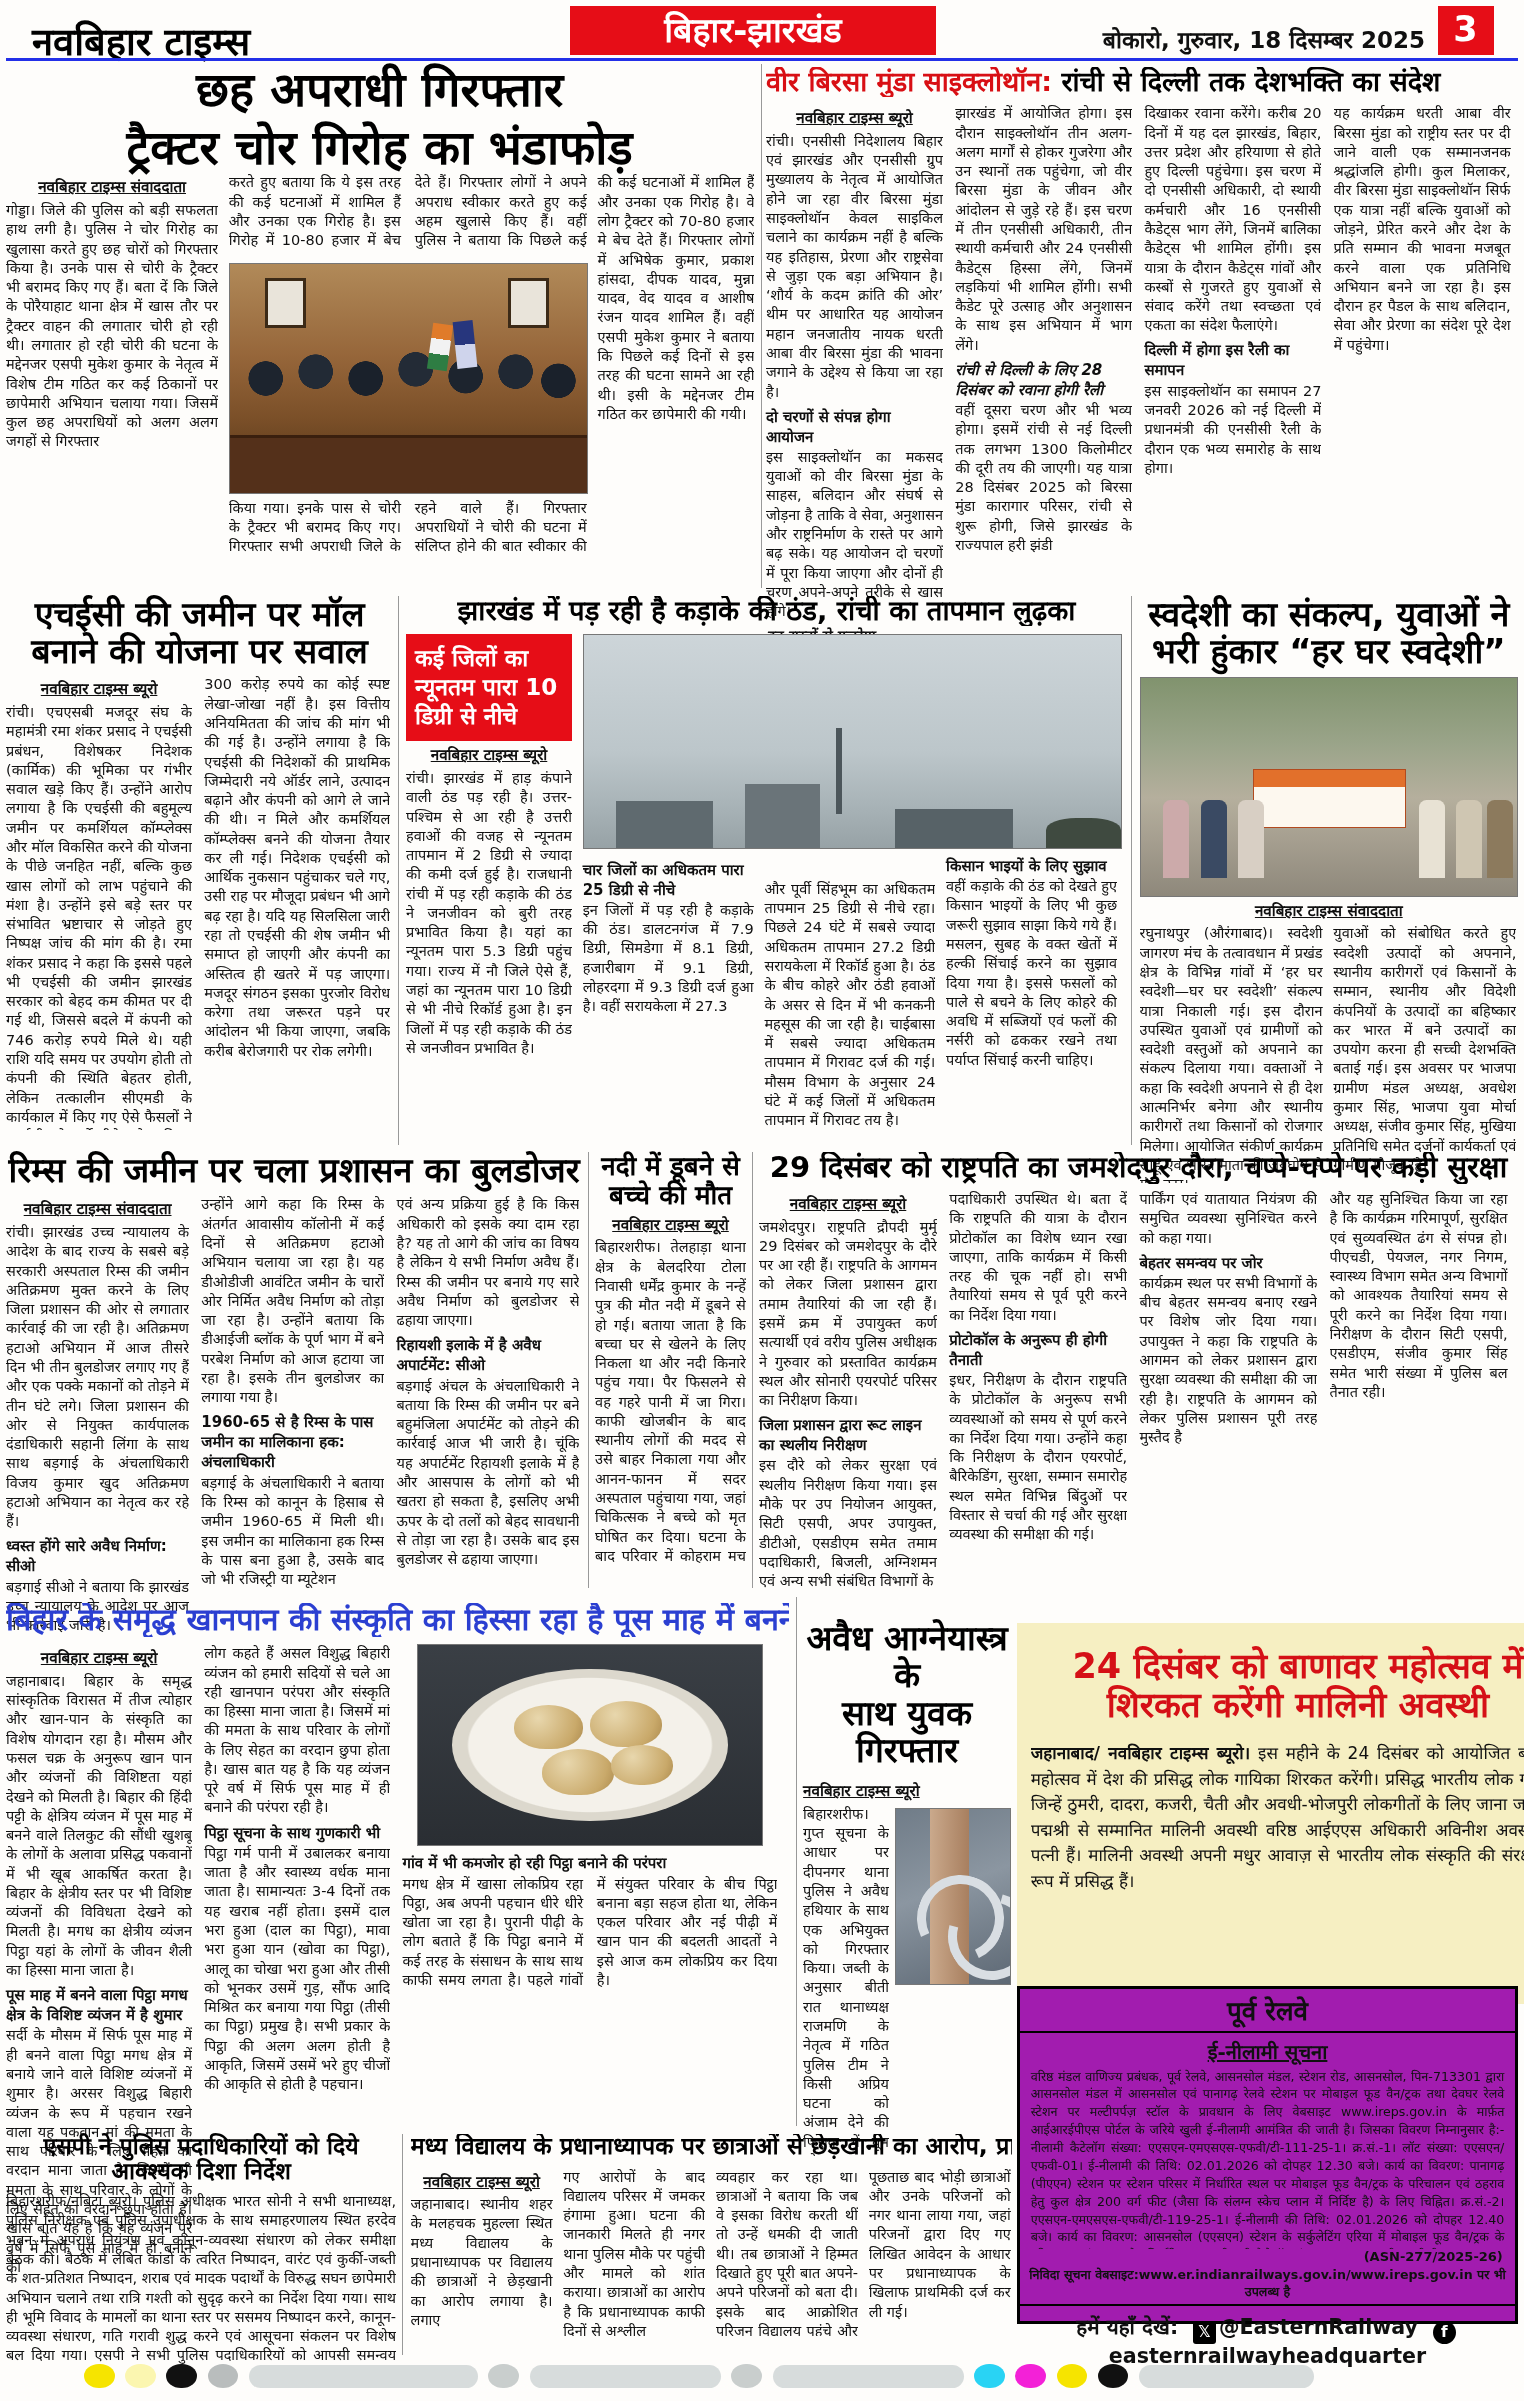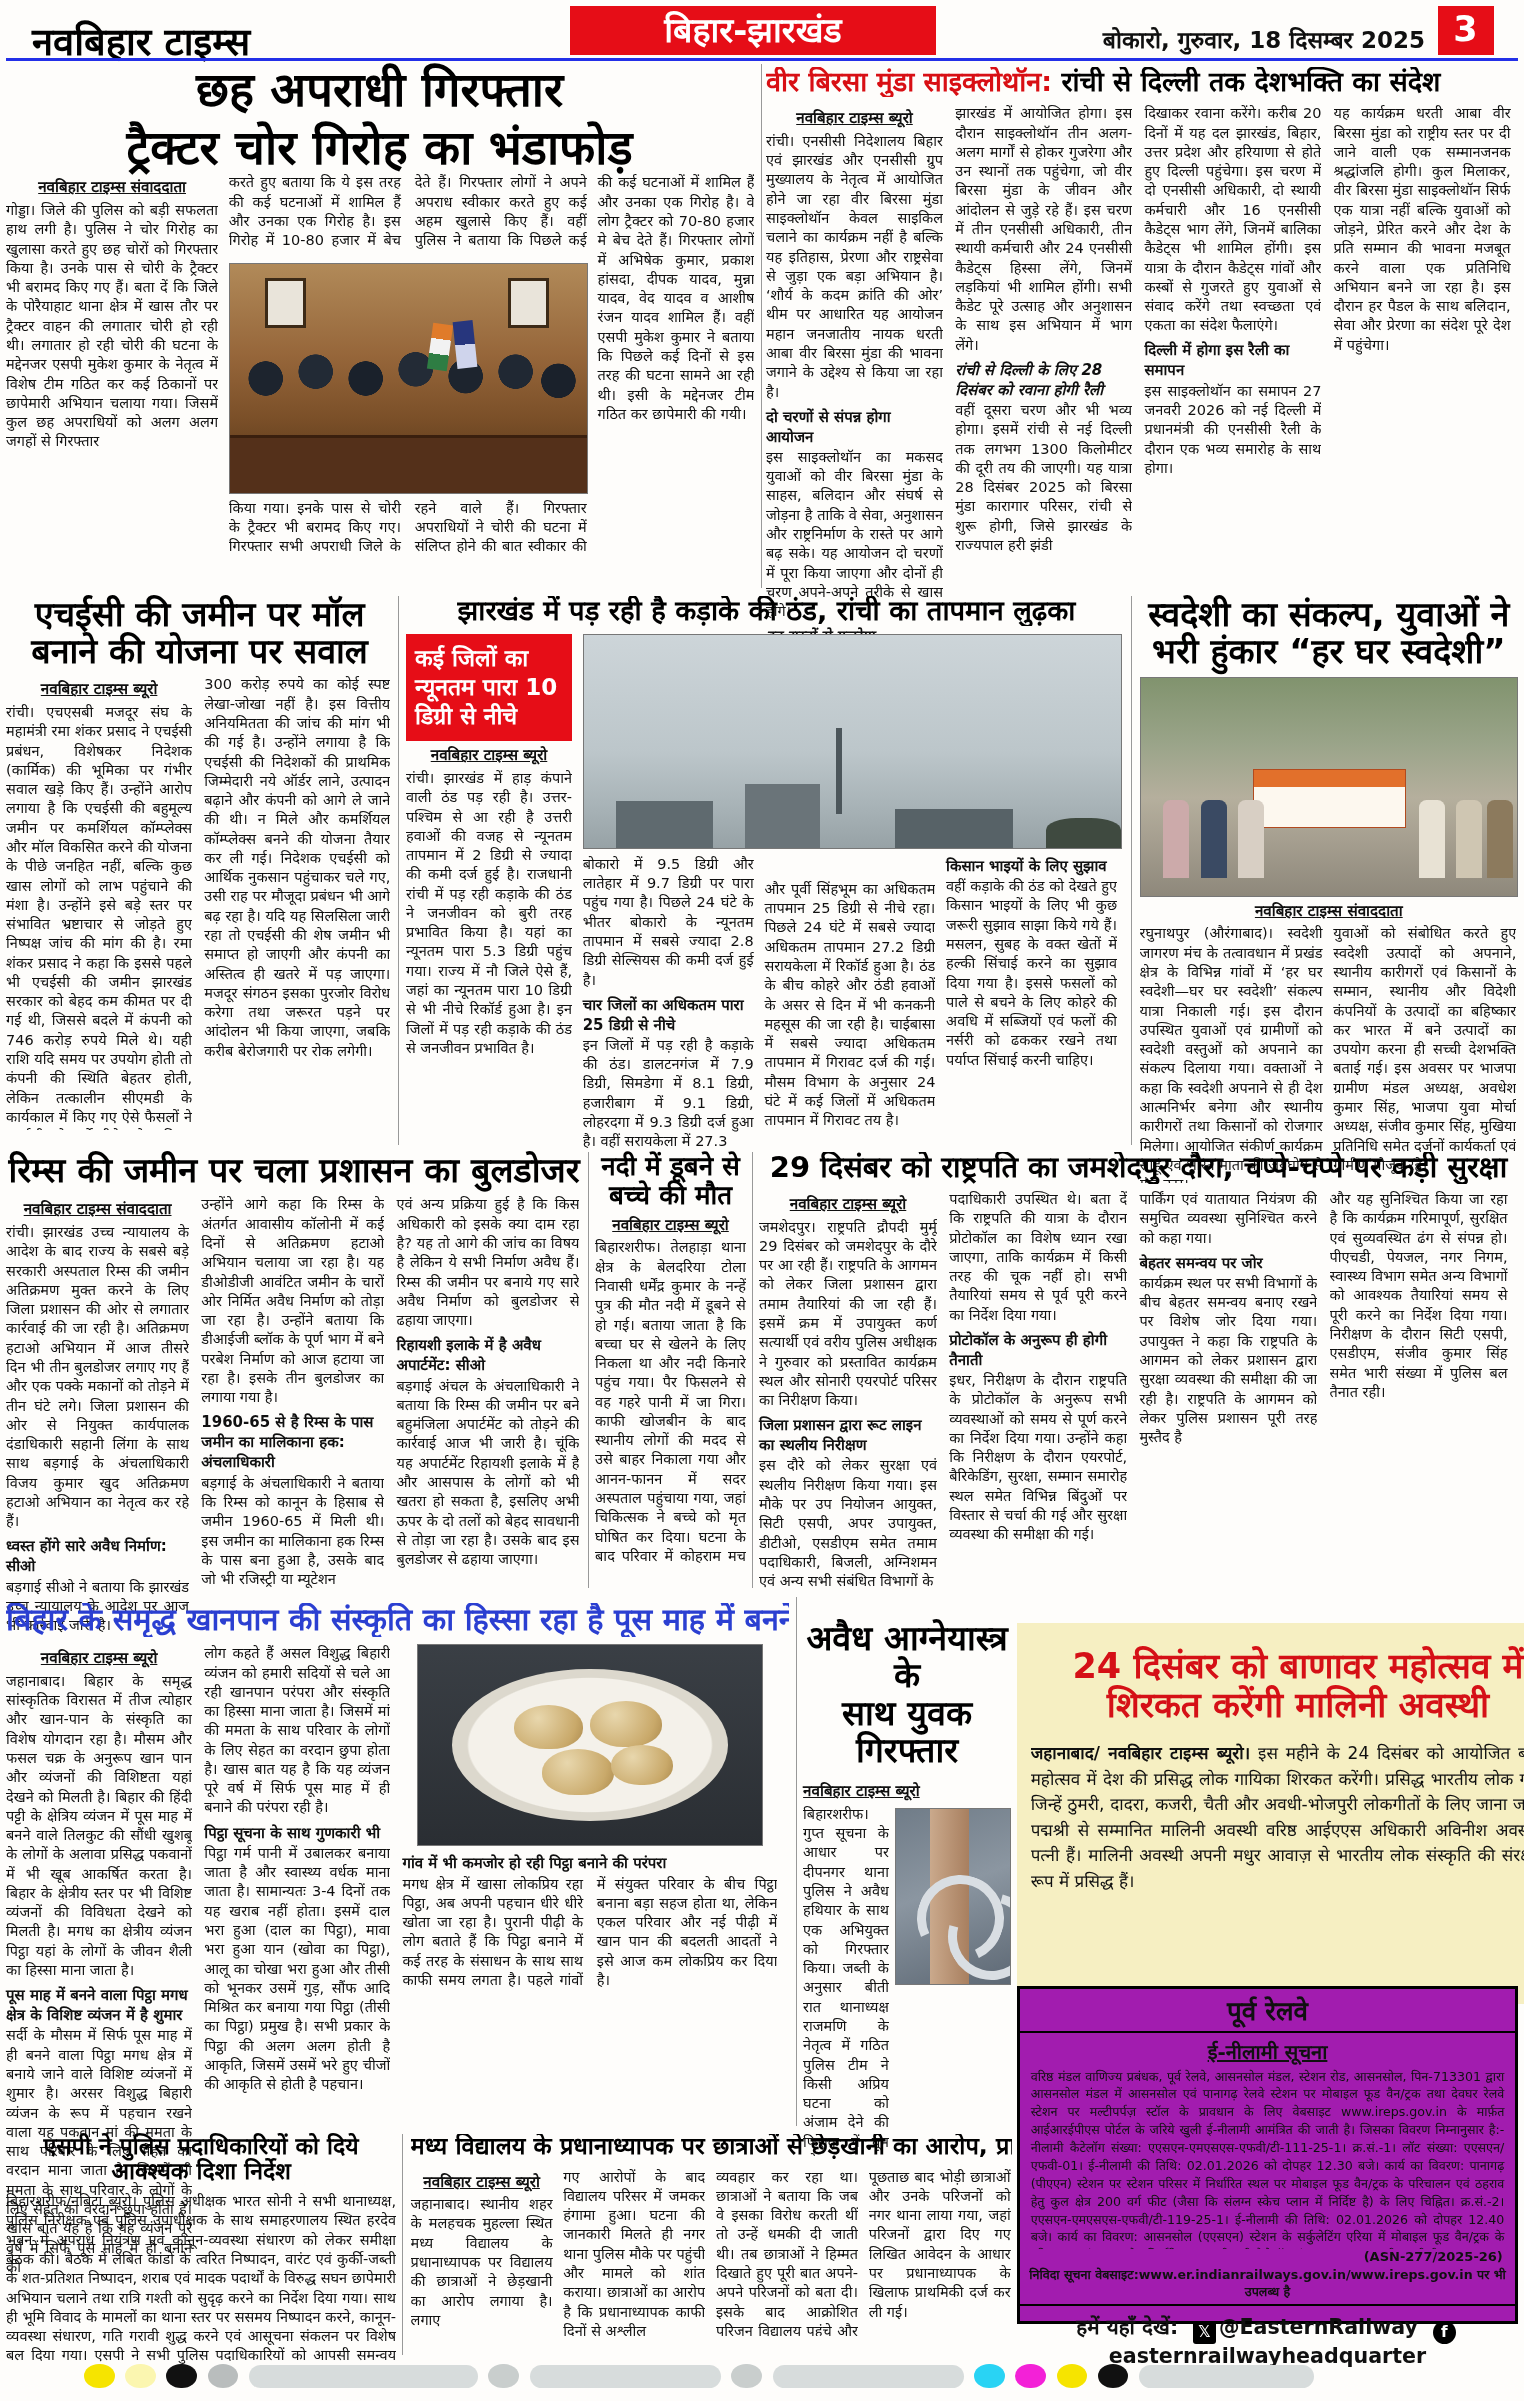--- a/index.html
+++ b/index.html
@@ -195,21 +195,20 @@
       <div style="width:538px;flex:none;">
         <div class="photo ph-city" style="width:537px;height:213px;">
           <div class="b1"></div>
           <div class="b2"></div>
           <div class="b3"></div>
           <div class="tower"></div>
           <div class="trees"></div>
         </div>
         <div style="display:flex;gap:10.7px;margin-top:6.1px;">
           <div style="width:171px;flex:none;">
-            <div class="body">बोकारो में 9.5 डिग्री और लातेहार में 9.7 डिग्री पर पारा पहुंच गया है। पिछले 24 घंटे के भीतर बोकारो के न्यूनतम तापमान में सबसे ज्यादा 2.8 डिग्री सेल्सियस की कमी दर्ज हुई है।</div>
             <div class="sub">चार जिलों का अधिकतम पारा 25 डिग्री से नीचे</div>
             <div class="body">इन जिलों में पड़ रही है कड़ाके की ठंड। डालटनगंज में 7.9 डिग्री, सिमडेगा में 8.1 डिग्री, हजारीबाग में 9.1 डिग्री, लोहरदगा में 9.3 डिग्री दर्ज हुआ है। वहीं सरायकेला में 27.3</div>
           </div>
           <div style="width:171px;flex:none;margin-top:25px;">
             <div class="body" style="height:301px;">और पूर्वी सिंहभूम का अधिकतम तापमान 25 डिग्री से नीचे रहा। पिछले 24 घंटे में सबसे ज्यादा अधिकतम तापमान 27.2 डिग्री सरायकेला में रिकॉर्ड हुआ है। ठंड के बीच कोहरे और ठंडी हवाओं के असर से दिन में भी कनकनी महसूस की जा रही है। चाईबासा में सबसे ज्यादा अधिकतम तापमान में गिरावट दर्ज की गई। मौसम विभाग के अनुसार 24 घंटे में कई जिलों में अधिकतम तापमान में गिरावट तय है।</div>
           </div>
           <div style="width:171px;flex:none;">
             <div class="sub" style="margin-top:0;">किसान भाइयों के लिए सुझाव</div>
             <div class="body">वहीं कड़ाके की ठंड को देखते हुए किसान भाइयों के लिए भी कुछ जरूरी सुझाव साझा किये गये हैं। मसलन, सुबह के वक्त खेतों में हल्की सिंचाई करने का सुझाव दिया गया है। इससे फसलों को पाले से बचने के लिए कोहरे की अवधि में सब्जियों एवं फलों की नर्सरी को ढककर रखने तथा पर्याप्त सिंचाई करनी चाहिए।</div>
           </div>

